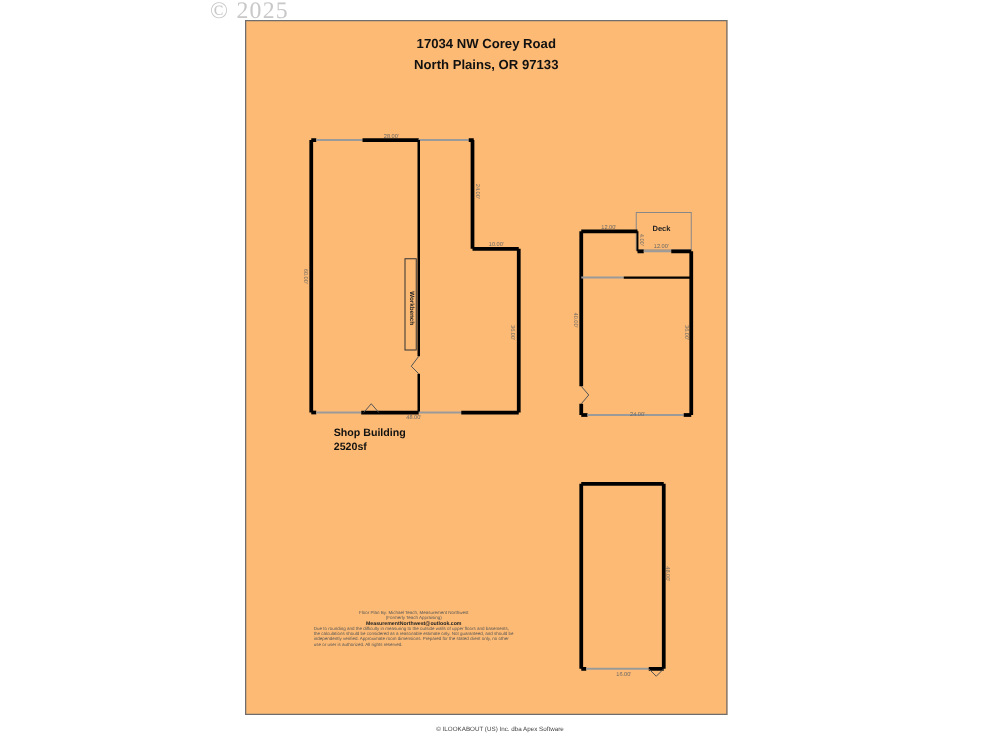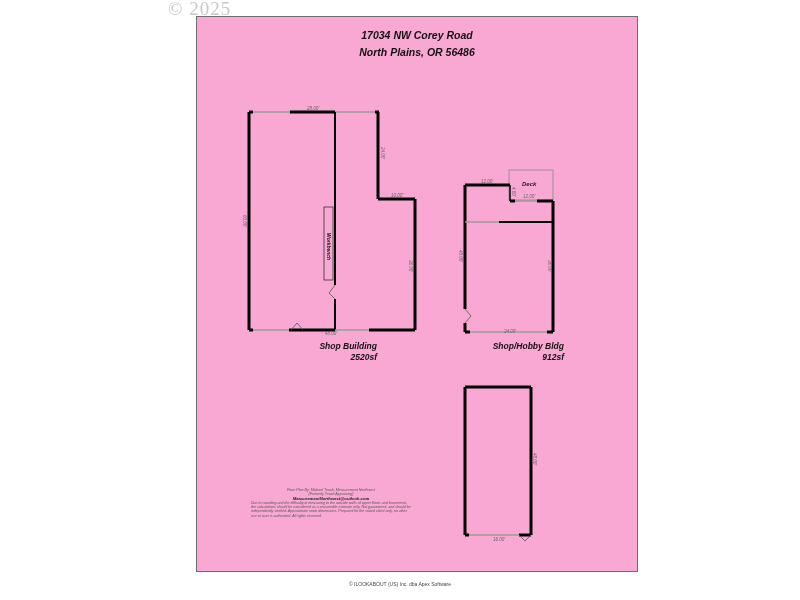--- a/index.html
+++ b/index.html
@@ -5,50 +5,50 @@
   html, body { margin: 0; padding: 0; }
   body {
     width: 800px; height: 600px; background: #ffffff; position: relative; overflow: hidden;
     font-family: "Liberation Sans", sans-serif;
   }
   .watermark {
     position: absolute; left: 168px; top: -2px; font-size: 19px; color: #c8c8c8;
     font-family: "Liberation Serif", serif; letter-spacing: 1px;
   }
   .sheet {
-    position: absolute; left: 196px; top: 16px; width: 442px; height: 556px;
-    border: 1.5px solid #6e6e6e; box-sizing: border-box; background: #f9a8d4; font-style: italic;
+    position: absolute; left: 196px; top: 16px; width: 386px; height: 556px;
+    border: 1.5px solid #6e6e6e; box-sizing: border-box; background: #fdba74;
   }
   .title {
     position: absolute; left: 0; width: 100%; text-align: center; font-weight: bold;
     font-size: 10.5px; color: #111;
   }
   .plan { position: absolute; left: 0; top: 0; }
   .label {
-    position: absolute; text-align: right; font-weight: bold; font-size: 8.5px; color: #111; line-height: 11px;
+    position: absolute; text-align: left; font-weight: bold; font-size: 8.5px; color: #111; line-height: 11px;
   }
   .dim { position: absolute; font-size: 4.5px; color: #666; }
   .dim.v { writing-mode: vertical-rl; }
   .credits {
     position: absolute; left: 54px; top: 471px; width: 160px; font-size: 3.6px; color: #555; line-height: 4.3px;
   }
   .credits .c1, .credits .c2 { text-align: center; }
   .credits .c3 { text-align: center; font-weight: bold; font-size: 4.2px; color: #222; }
   .footer {
     position: absolute; left: 0; top: 581px; width: 800px; text-align: center; font-size: 5px; color: #444;
   }
 </style>
 </head>
 <body>
 
 <div class="watermark">© 2025</div>
 
 <div class="sheet">
   <div class="title" style="top:12px;">17034 NW Corey Road</div>
-  <div class="title" style="top:29px;">North Plains, OR 56486</div>
+  <div class="title" style="top:29px;">North Plains, OR 97133</div>
 
   <svg class="plan" width="407" height="556">
 
     <g>
 
       <line x1="52" y1="95" x2="52" y2="313" stroke="#000" stroke-width="3"></line>
 
       <line x1="52" y1="95" x2="56" y2="95" stroke="#000" stroke-width="3"></line>
       <line x1="56" y1="95" x2="93" y2="95" stroke="#9a9a9a" stroke-width="1.5"></line>
       <line x1="93" y1="95" x2="138" y2="95" stroke="#000" stroke-width="3"></line>
@@ -126,24 +126,20 @@
   </div>
 
   <span class="dim" style="left:284px; top:162px;">12.00'</span>
   <span class="dim v" style="left:314px; top:170px;">4.00'</span>
   <span class="dim" style="left:326px; top:177px;">12.00'</span>
   <span class="dim v" style="left:261px; top:233px;">40.00'</span>
   <span class="dim v" style="left:350px; top:243px;">36.00'</span>
   <span class="dim" style="left:307px; top:312px;">24.00'</span>
   <span class="dim" style="left:325px; top:164px; font-size:6px; color:#222; font-weight:bold;">Deck</span>
 
-  <div class="label" style="left:257px; top:324px; width:110px;">
-    <div>Shop/Hobby Bldg</div>
-    <div>912sf</div>
-  </div>
 
   <span class="dim v" style="left:335px; top:436px;">48.00'</span>
   <span class="dim" style="left:296px; top:520px;">16.00'</span>
 
 
   <div class="credits">
     <div class="c1">Floor Plan By: Michael Teach, Measurement Northwest</div>
     <div class="c2">(Formerly Teach Appraising)</div>
     <div class="c3">MeasurementNorthwest@outlook.com</div>
     <div>Due to rounding and the difficulty in measuring to the outside walls of upper floors and basements, the calculations should be considered as a reasonable estimate only. Not guaranteed, and should be independently verified. Approximate room dimensions. Prepared for the stated client only, no other use or user is authorized. All rights reserved.</div>

